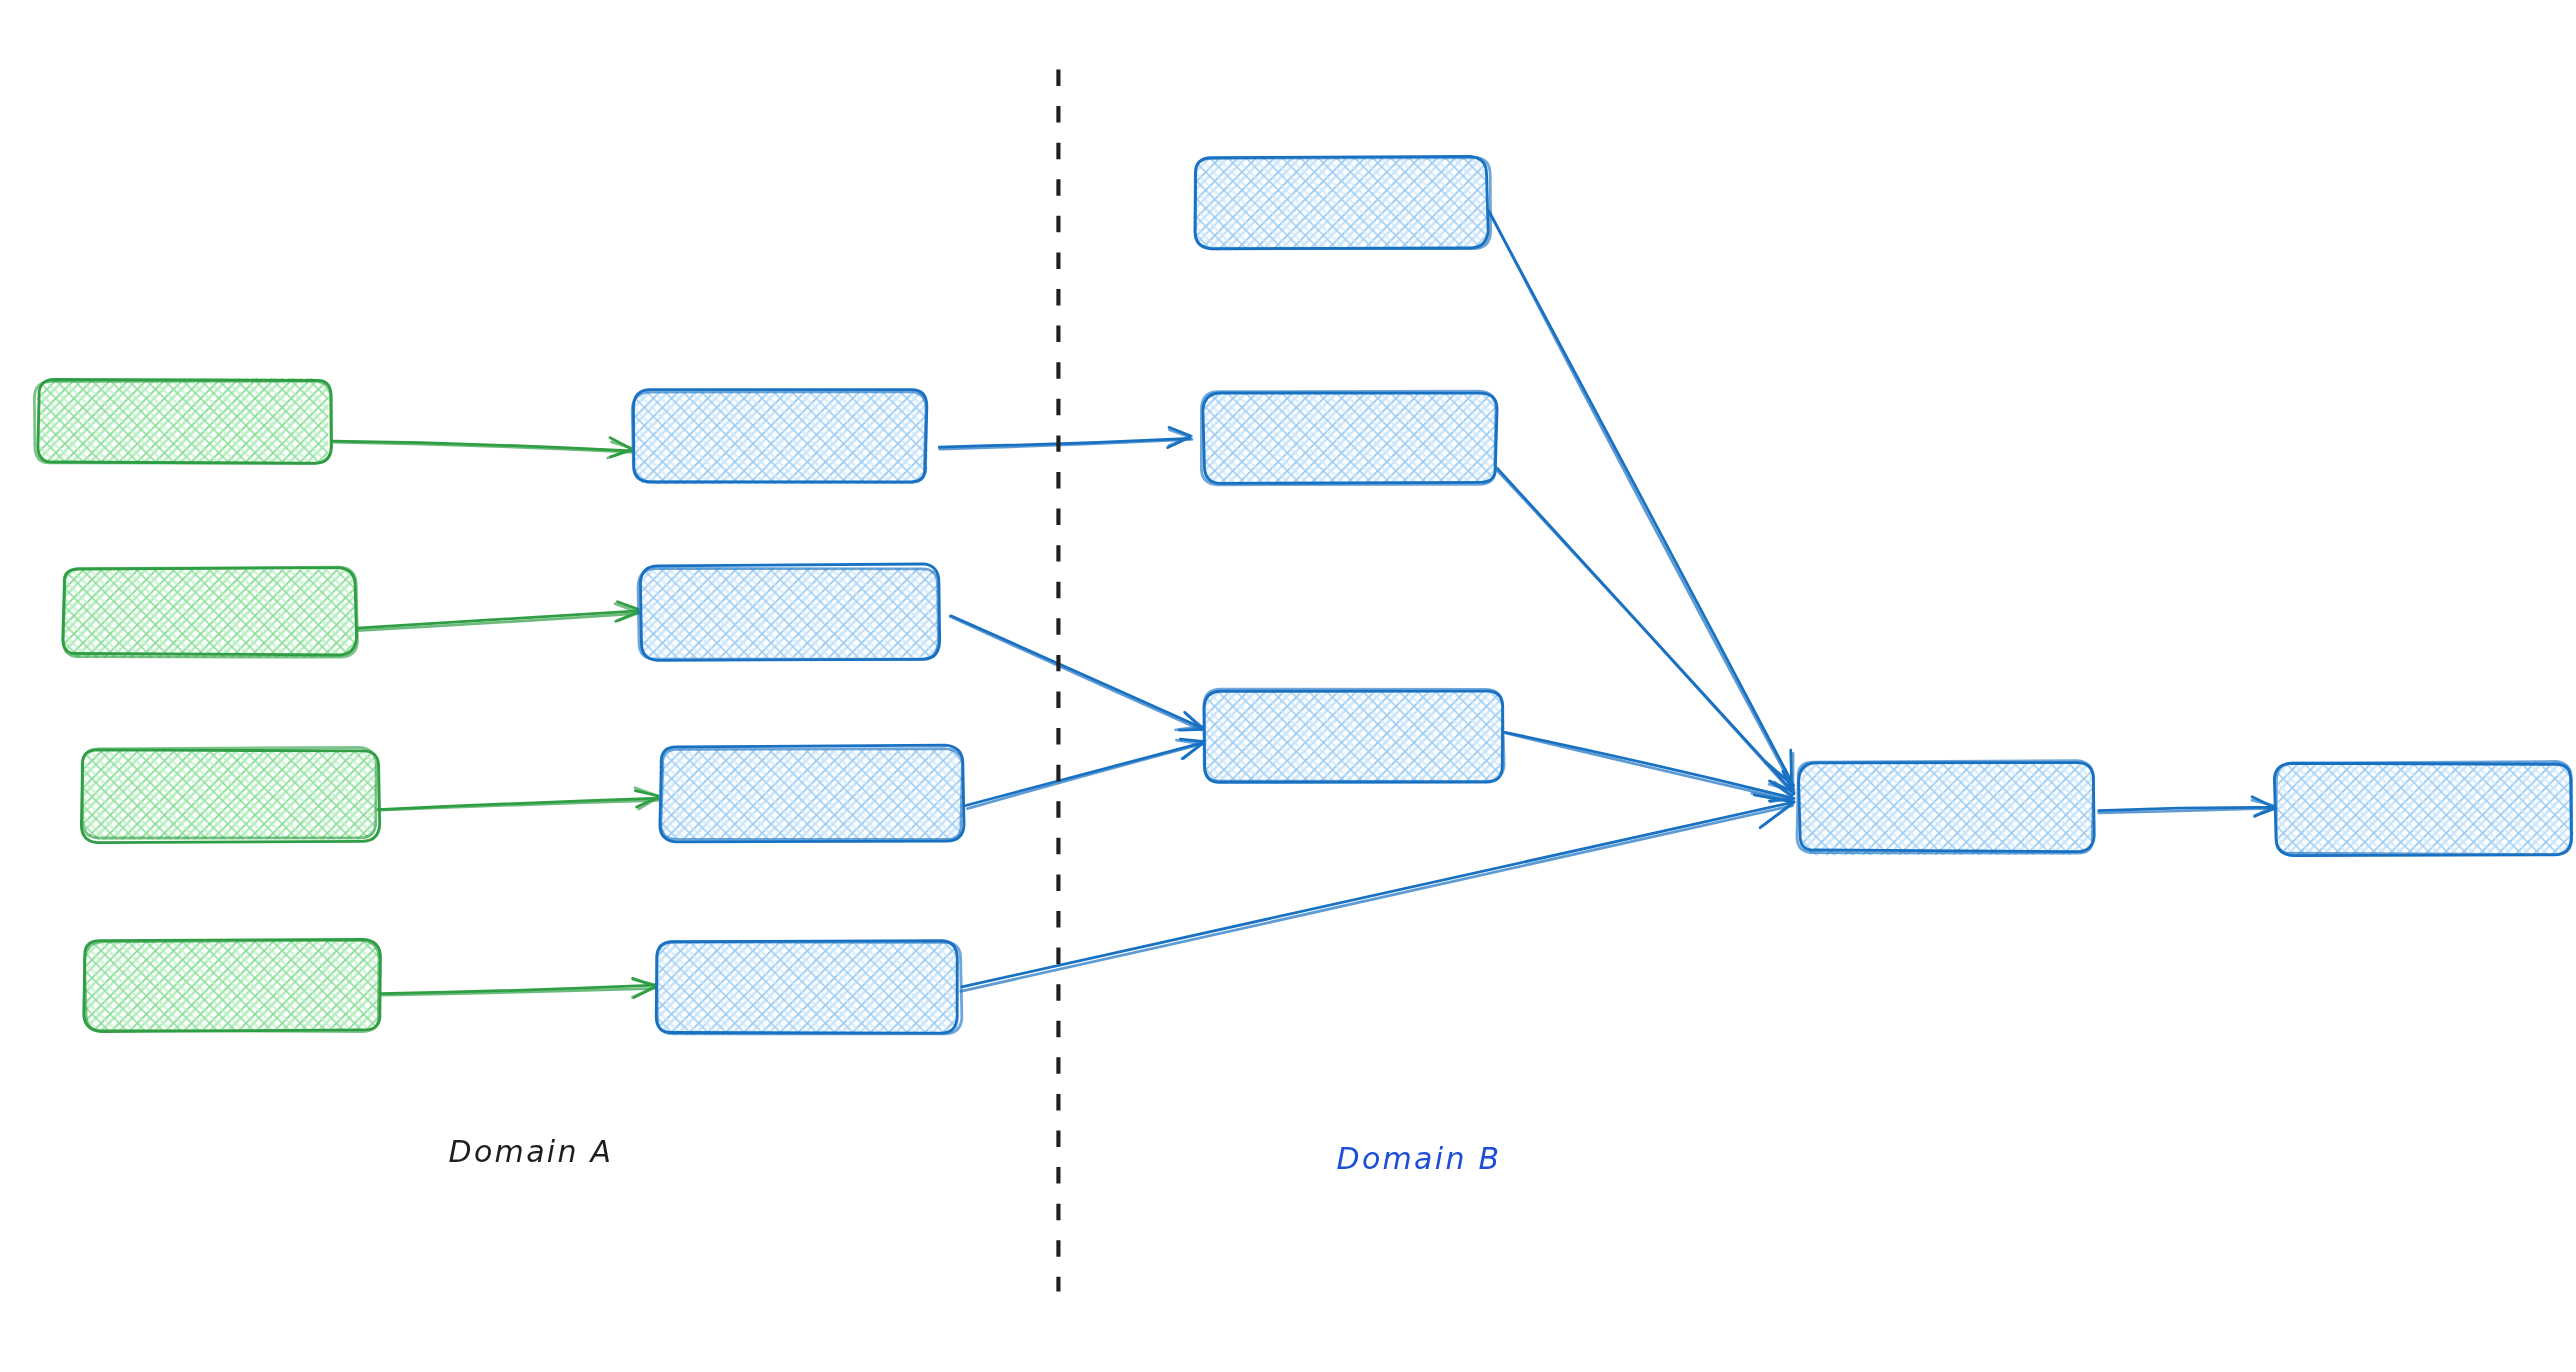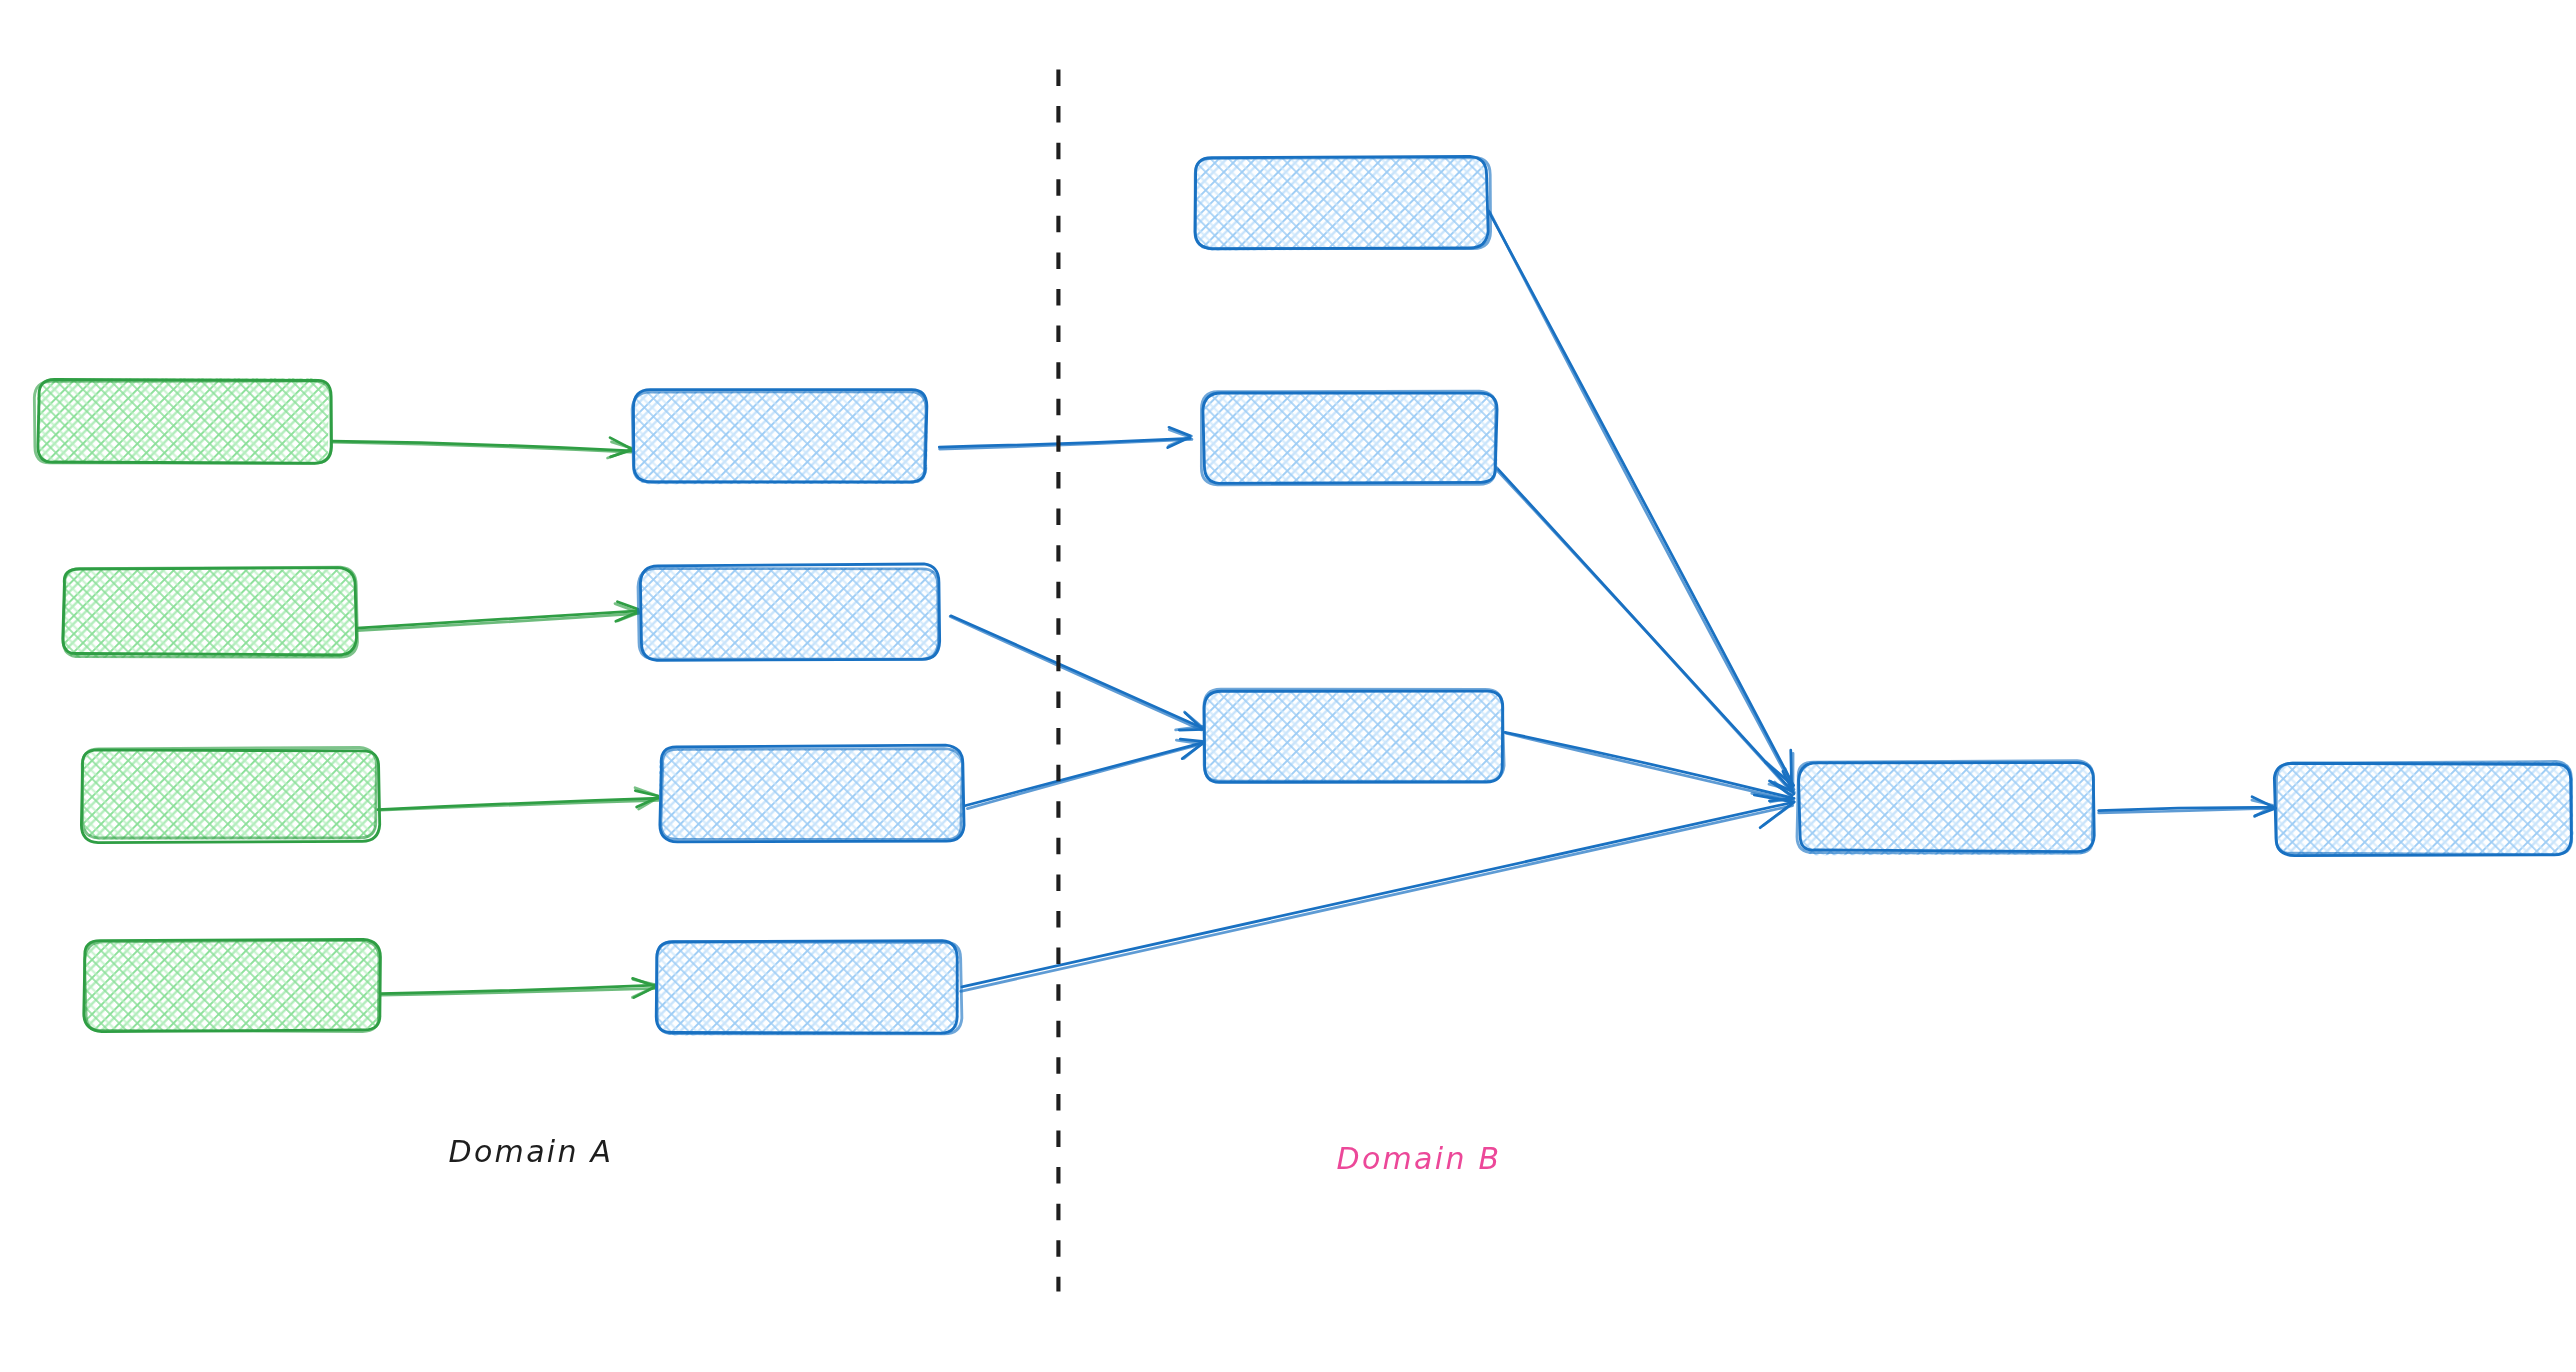--- a/index.html
+++ b/index.html
@@ -228,16 +228,16 @@
       </g>
     <g id="divider-layer">
         <g>
           <line x1="1157" y1="76" x2="1157" y2="1412" stroke="#1e1e1e" stroke-width="4.5" stroke-dasharray="18 22" stroke-linecap="butt"></line>
         </g>
       </g>
   </svg>
 
   <div id="labels-layer">
       <div class="domain-label" style="left: 531px; top: 1134px; color: rgb(30, 30, 30);">Domain A</div>
-      <div class="domain-label" style="left: 1419px; top: 1141px; color: #ec4899;">Domain B</div>
+      <div class="domain-label" style="left: 1419px; top: 1141px; color: #1d4ed8;">Domain B</div>
     </div>
 </div>
 
 
 </body></html>

